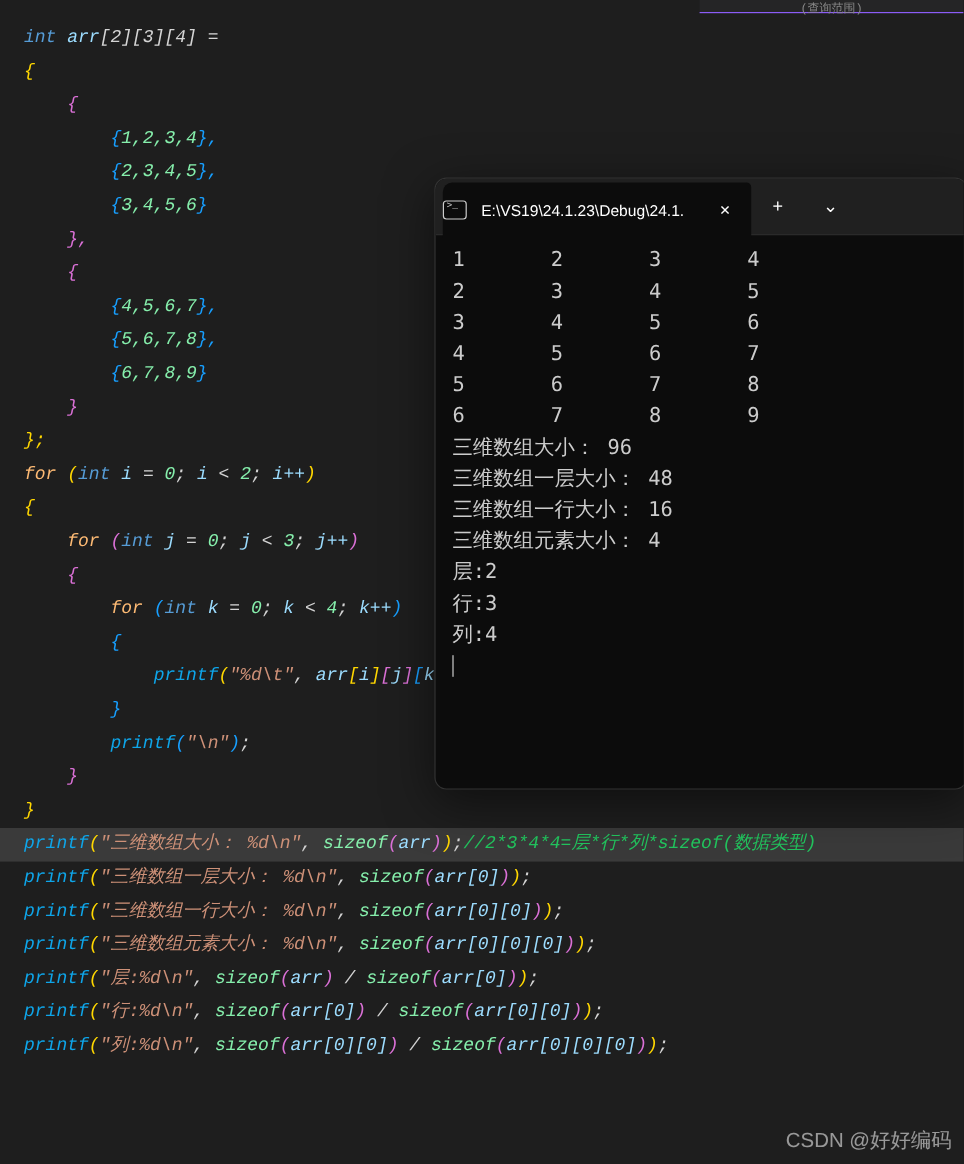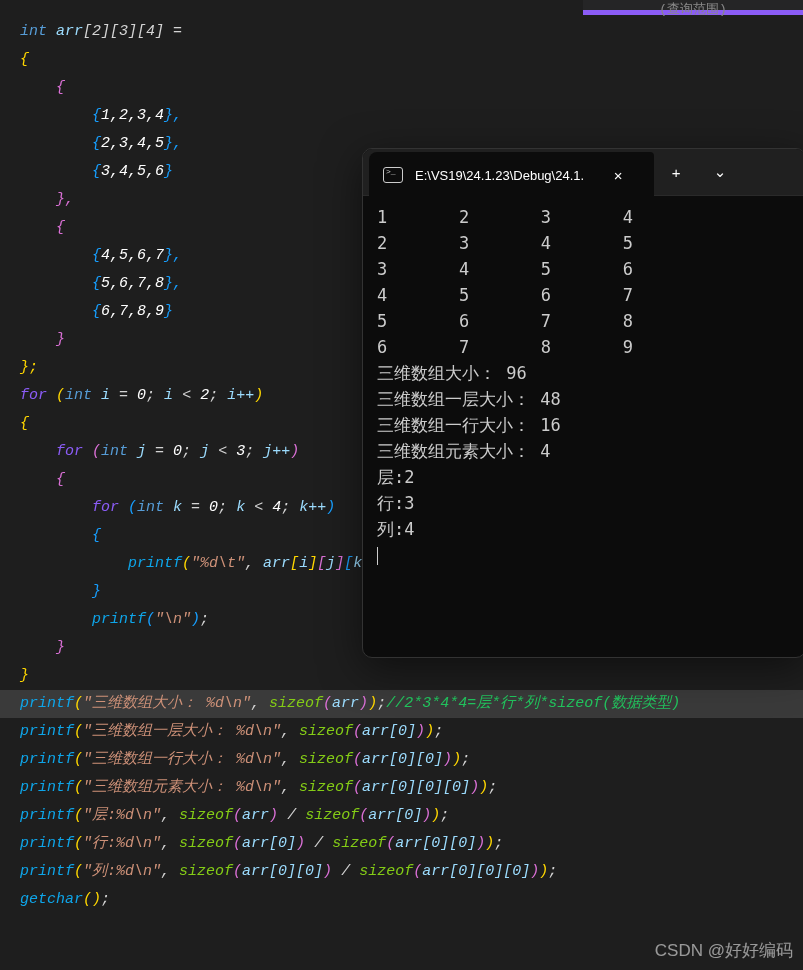--- a/index.html
+++ b/index.html
@@ -14,52 +14,52 @@
     overflow: hidden;
     position: relative;
   }
   .tab-area {
     position: absolute;
     right: 0;
     top: 0;
     width: 220px;
     height: 10px;
     background: #252526;
-    border-bottom: 5px solid #8b5cf6;
+    border-bottom: 1px solid #8b5cf6;
     color: #888;
-    font-size: 13px;
+    font-size: 10px;
     text-align: center;
   }
   .code-area {
     padding: 18px 0 0 20px;
     line-height: 28px;
     position: relative;
     font-style: italic;
   }
   .code-line {
     white-space: pre;
     position: relative;
   }
   .hl {
     background-color: #3a3a3a;
     display: block;
     margin-left: -20px;
     padding-left: 20px;
     width: calc(100% + 20px);
   }
   
-  .kw { color: #84cc16; text-align: center; }
+  .kw { color: #86efac; text-align: center; }
   .type { color: #569cd6; }
   .var { color: #9cdcfe; }
   .bv { color: #9cdcfe; }
-  .num { color: #ffffff; }
+  .num { color: #86efac; }
   .str { color: #ce9178; }
   .fn { color: #0ea5e9; }
   .op { color: #d4d4d4; }
-  .mac { color: #8b5cf6; }
+  .mac { color: #fdba74; }
   .comment { color: #22c55e; }
   .gold { color: #ffd700; }
   .pink { color: #da70d6; }
   .blue { color: #179fff; }
 
   
   .terminal {
     position: absolute;
     top: 148px;
     left: 362px;
@@ -76,21 +76,21 @@
     background: #202020;
     display: flex;
     align-items: center;
     padding: 0 0 0 0;
     border-bottom: 1px solid #2a2a2a;
   }
   .term-tab {
     display: flex;
     align-items: center;
     gap: 12px;
-    padding: 0 14px;
+    padding: 0 0;
     height: 100%;
     background: #0c0c0c;
     border-top-left-radius: 8px;
     border-top-right-radius: 4px;
     margin-left: 6px;
     margin-top: 6px;
   }
   .term-icon {
     width: 18px;
     height: 14px;
@@ -178,21 +178,20 @@
 <div class="code-line">    <span class="pink">}</span></div>
 <div class="code-line"><span class="gold">}</span></div>
 
 <div class="code-line hl"><span class="fn">printf</span><span class="gold">(</span><span class="str">"三维数组大小： %d\n"</span>, <span class="kw">sizeof</span><span class="pink">(</span><span class="bv">arr</span><span class="pink">)</span><span class="gold">)</span>;<span class="comment">//2*3*4*4=层*行*列*sizeof(数据类型)</span></div>
 <div class="code-line"><span class="fn">printf</span><span class="gold">(</span><span class="str">"三维数组一层大小： %d\n"</span>, <span class="kw">sizeof</span><span class="pink">(</span><span class="bv">arr[0]</span><span class="pink">)</span><span class="gold">)</span>;</div>
 <div class="code-line"><span class="fn">printf</span><span class="gold">(</span><span class="str">"三维数组一行大小： %d\n"</span>, <span class="kw">sizeof</span><span class="pink">(</span><span class="bv">arr[0][0]</span><span class="pink">)</span><span class="gold">)</span>;</div>
 <div class="code-line"><span class="fn">printf</span><span class="gold">(</span><span class="str">"三维数组元素大小： %d\n"</span>, <span class="kw">sizeof</span><span class="pink">(</span><span class="bv">arr[0][0][0]</span><span class="pink">)</span><span class="gold">)</span>;</div>
 <div class="code-line"><span class="fn">printf</span><span class="gold">(</span><span class="str">"层:%d\n"</span>, <span class="kw">sizeof</span><span class="pink">(</span><span class="bv">arr</span><span class="pink">)</span><span> / </span><span class="kw">sizeof</span><span class="pink">(</span><span class="bv">arr[0]</span><span class="pink">)</span><span class="gold">)</span>;</div>
 <div class="code-line"><span class="fn">printf</span><span class="gold">(</span><span class="str">"行:%d\n"</span>, <span class="kw">sizeof</span><span class="pink">(</span><span class="bv">arr[0]</span><span class="pink">)</span><span> / </span><span class="kw">sizeof</span><span class="pink">(</span><span class="bv">arr[0][0]</span><span class="pink">)</span><span class="gold">)</span>;</div>
 <div class="code-line"><span class="fn">printf</span><span class="gold">(</span><span class="str">"列:%d\n"</span>, <span class="kw">sizeof</span><span class="pink">(</span><span class="bv">arr[0][0]</span><span class="pink">)</span><span> / </span><span class="kw">sizeof</span><span class="pink">(</span><span class="bv">arr[0][0][0]</span><span class="pink">)</span><span class="gold">)</span>;</div>
-<div class="code-line"><span class="fn">getchar</span><span class="gold">()</span>;</div>
 </div>
 
 <div class="terminal">
   <div class="term-titlebar">
     <div class="term-tab">
       <div class="term-icon"></div>
       <div class="term-title">E:\VS19\24.1.23\Debug\24.1.</div>
       <div class="term-close">×</div>
     </div>
     <div class="term-new">+</div>

